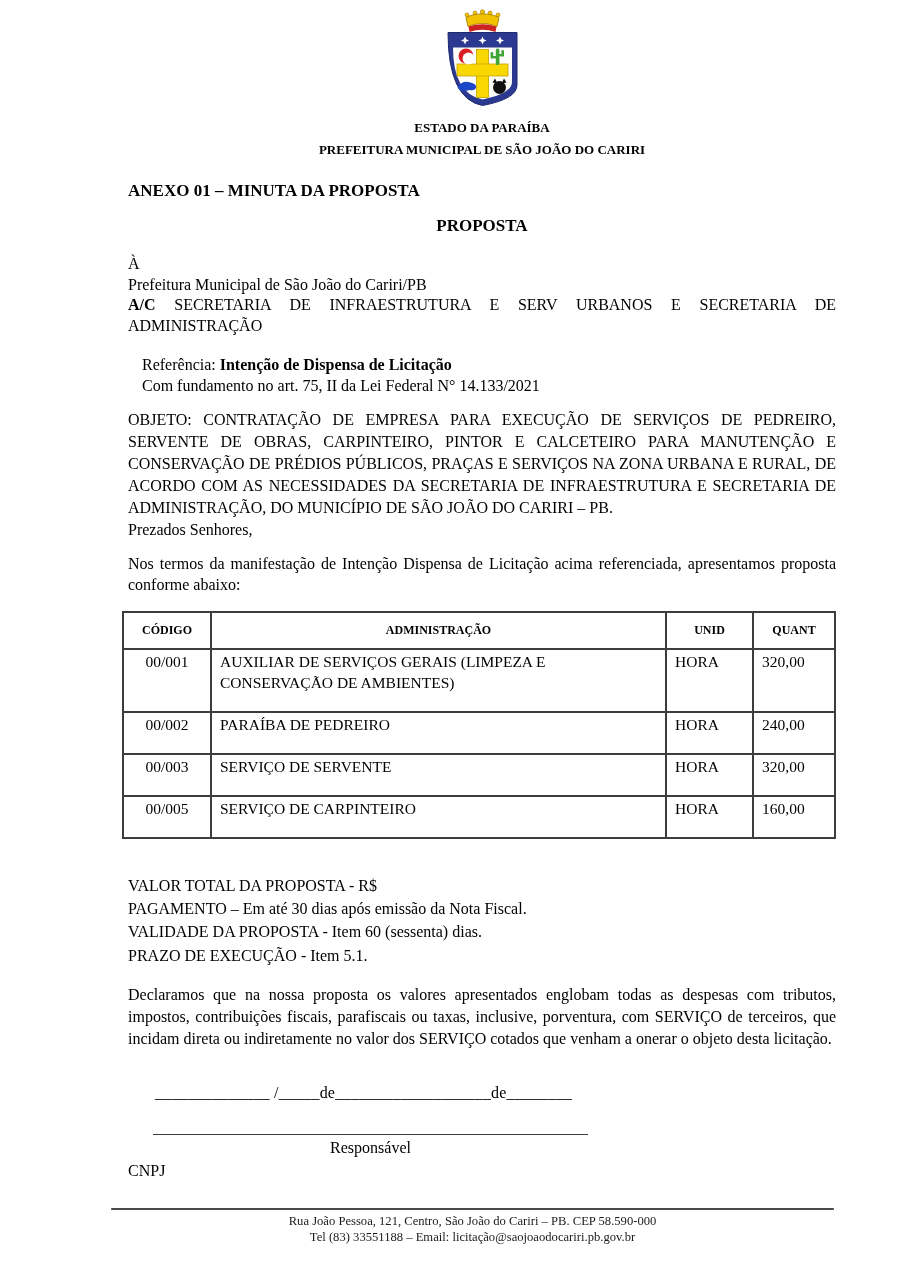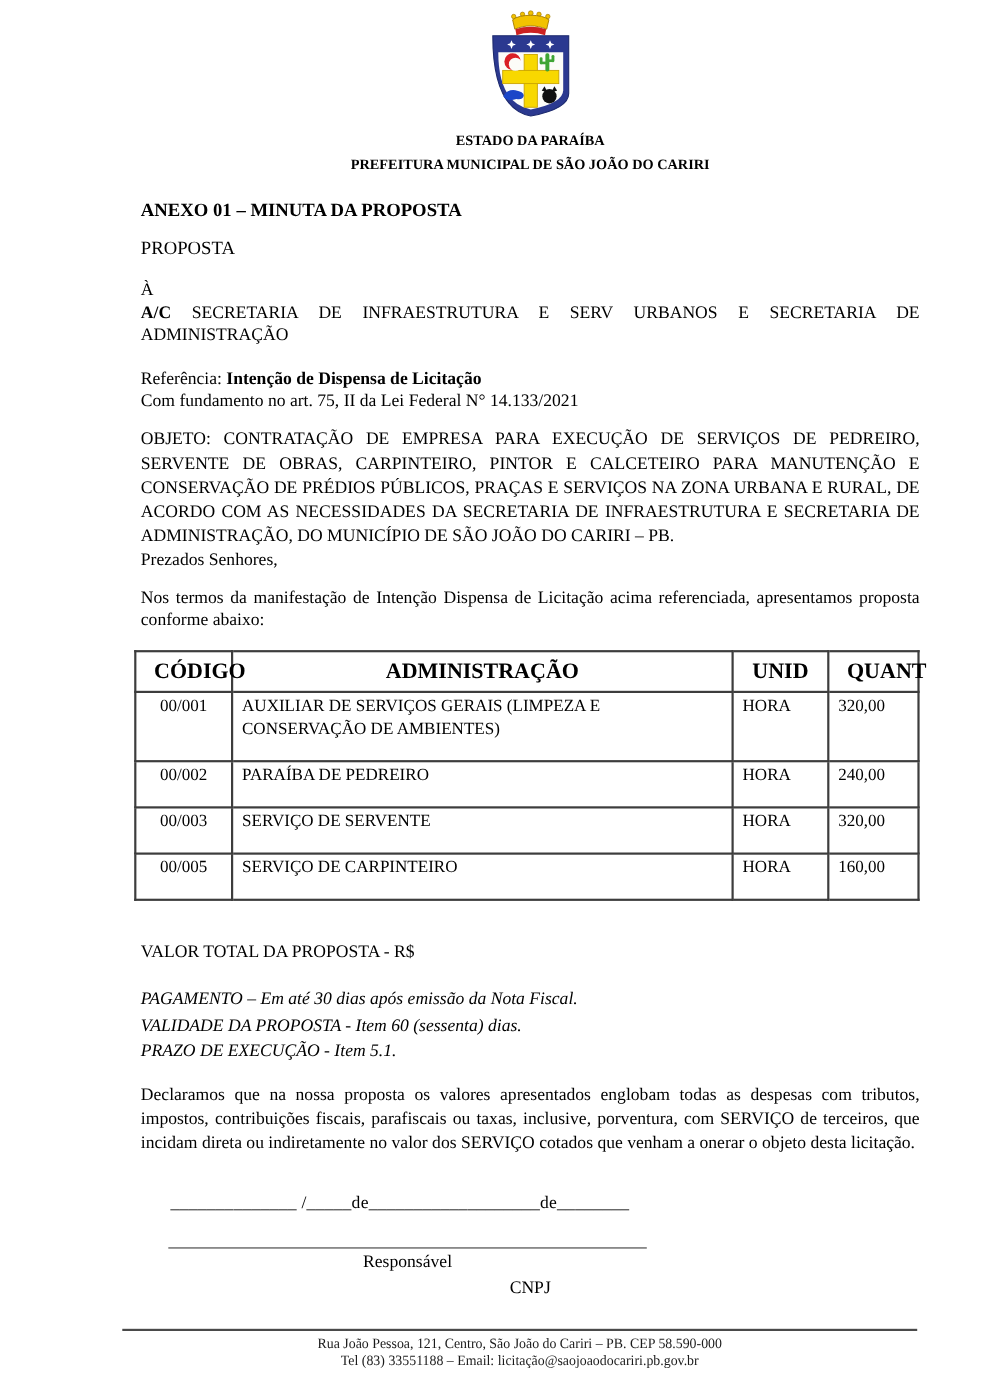--- a/index.html
+++ b/index.html
@@ -4,43 +4,43 @@
 <style>
   html,body{margin:0;padding:0;}
   body{
     width:900px;height:1273px;background:#ffffff;position:relative;
     font-family:"Liberation Serif", serif;color:#000;overflow:hidden;
   }
   .content{position:absolute;left:128px;top:0;width:708px;font-size:16px;line-height:20.5px;}
   .crest{display:block;margin:9px auto 0;}
   .org-header{text-align:center;font-weight:bold;font-size:13px;line-height:22px;margin-top:8px;}
   .annex{font-weight:bold;font-size:17px;line-height:22px;margin-top:19px;}
-  .proposta{font-weight:normal;font-size:17px;line-height:22px;margin-top:13px;}
+  .proposta{font-weight:bold;font-size:17px;line-height:22px;margin-top:13px;text-align:center;}
   .addr{margin-top:17px;}
   .just{text-align:justify;}
-  .ref{margin-top:19px;}
+  .ref{margin-top:19px;margin-left:14px;}
   p{margin:0;}
   .objeto{margin-top:13px;text-align:justify;line-height:22px;}
   .salutation{line-height:22px;}
   .intro{margin-top:13px;text-align:justify;}
   table.items{
     margin-top:16px;margin-left:-6px;width:712px;border-collapse:collapse;
     table-layout:fixed;font-size:15.5px;
   }
   table.items th, table.items td{border:2px solid #3d3d3d;}
-  table.items th{font-weight:bold;text-align:center;padding:7px 16px;line-height:21px;font-size:20px;}
+  table.items th{font-weight:bold;text-align:center;padding:7px 16px;line-height:21px;font-size:12px;}
   table.items td{padding:1px 8px 18px 8px;vertical-align:top;line-height:21px;}
   table.items td.c0{text-align:center;padding:1px 15px;}
   .valor{margin-top:37px;}
-  .terms{margin-top:21px;line-height:23.5px;font-style:italic;}
+  .terms{line-height:23.5px;}
   .decl{margin-top:17px;text-align:justify;line-height:22px;}
   .dateline{margin-top:33px;padding-left:27px;letter-spacing:0.2px;}
   .sigline{margin-top:30px;margin-left:25px;width:435px;border-top:1.5px solid #3d3d3d;height:1px;}
   .resp{margin-left:25px;width:435px;text-align:center;line-height:21px;margin-top:1px;}
-  .cnpj{text-align:center;line-height:21px;margin-top:2px;}
+  .cnpj{line-height:21px;margin-top:2px;}
   .footer{
     position:absolute;left:100px;top:1208px;width:745px;
     border-top:2px solid #4a4a4a;padding-top:3px;text-align:center;
     font-size:13px;line-height:15.5px;color:#1a1a1a;
     transform:scaleX(0.97);transform-origin:center;
   }
 </style>
 </head>
 <body>
 
@@ -94,20 +94,21 @@
     <div>ESTADO DA PARAÍBA</div>
     <div>PREFEITURA MUNICIPAL DE SÃO JOÃO DO CARIRI</div>
   </div>
 
   <div class="annex">ANEXO 01 – MINUTA DA PROPOSTA</div>
 
   <div class="proposta">PROPOSTA</div>
 
   <div class="addr">
     <p>À</p>
+    <p>Prefeitura Municipal de São João do Cariri/PB</p>
     <p class="just"><b>A/C</b> <span>SECRETARIA DE INFRAESTRUTURA E SERV URBANOS E SECRETARIA DE ADMINISTRAÇÃO</span></p>
   </div>
 
   <div class="ref">
     <p><span>Referência:</span> <b>Intenção de Dispensa de Licitação</b></p>
     <p>Com fundamento no art. 75, II da Lei Federal N° 14.133/2021</p>
   </div>
 
   <div class="objeto">
     <span>OBJETO: CONTRATAÇÃO DE EMPRESA PARA EXECUÇÃO DE SERVIÇOS DE PEDREIRO, SERVENTE DE OBRAS, CARPINTEIRO, PINTOR E CALCETEIRO PARA MANUTENÇÃO E CONSERVAÇÃO DE PRÉDIOS PÚBLICOS, PRAÇAS E SERVIÇOS NA ZONA URBANA E RURAL, DE ACORDO COM AS NECESSIDADES DA SECRETARIA DE INFRAESTRUTURA E SECRETARIA DE ADMINISTRAÇÃO, DO MUNICÍPIO DE SÃO JOÃO DO CARIRI – PB.</span>

